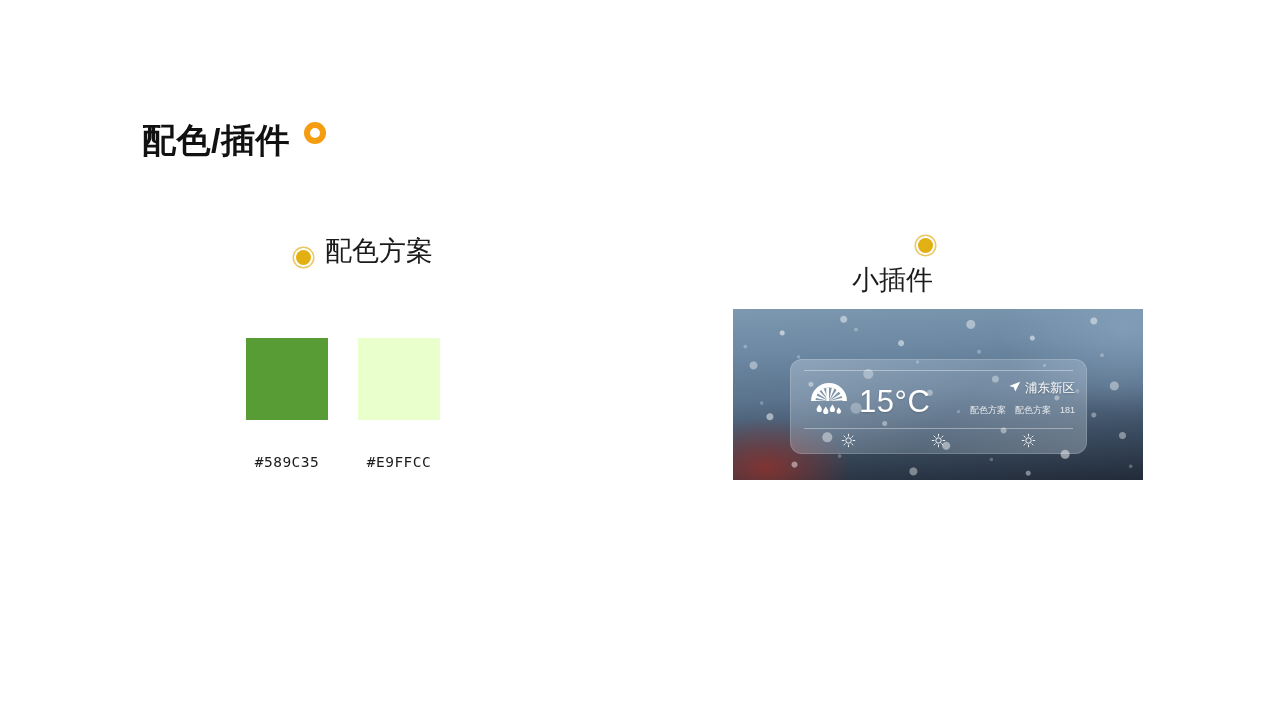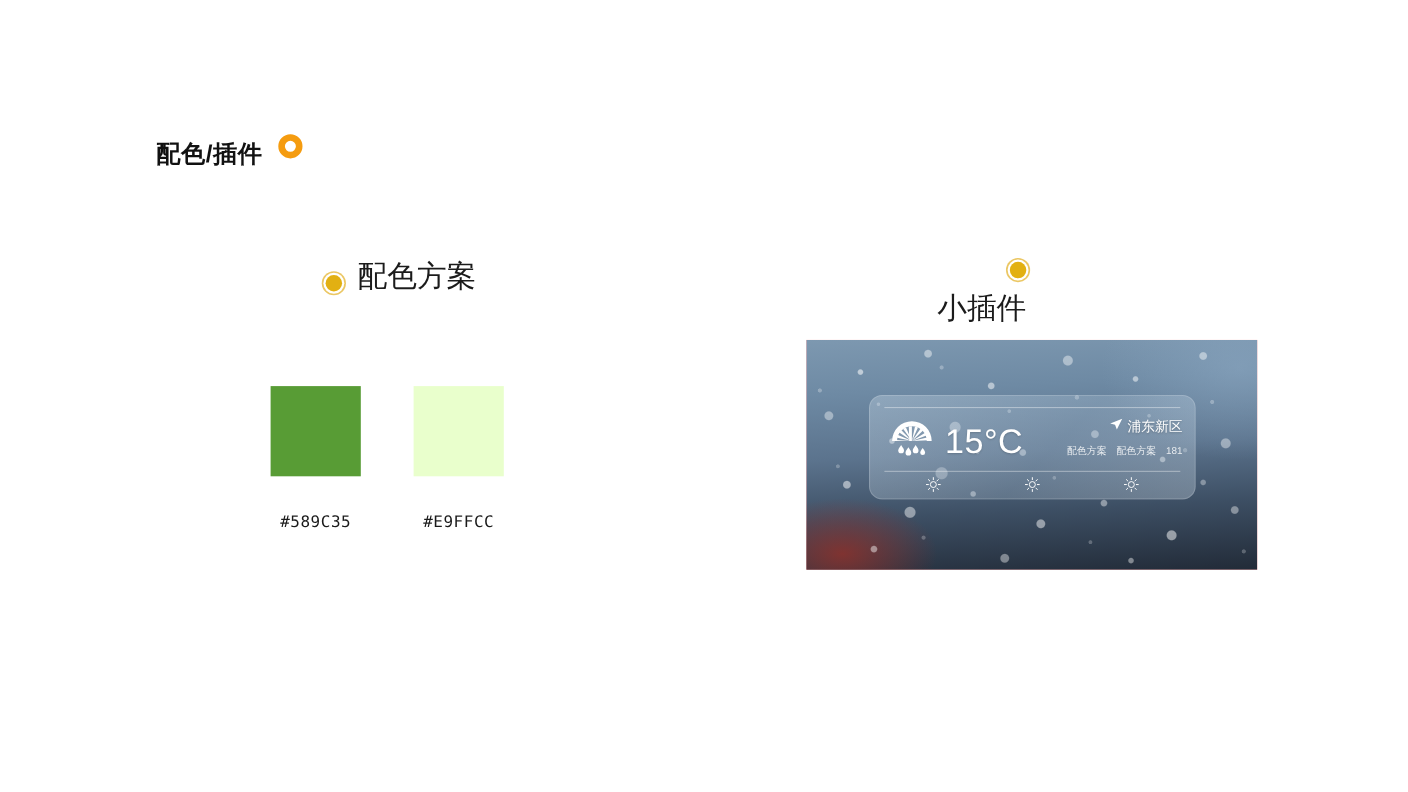--- a/index.html
+++ b/index.html
@@ -18,21 +18,21 @@
   
   .page-title-row {
     position: absolute;
     left: 142px;
     top: 122px;
     display: flex;
     align-items: center;
     gap: 14px;
   }
   .page-title {
-    font-size: 22px;
+    font-size: 34px;
     font-weight: bold;
     color: #111111;
     letter-spacing: 0.5px;
     line-height: 1;
     white-space: nowrap;
   }
   .title-ring {
     width: 22px;
     height: 22px;
     border-radius: 50%;
@@ -63,23 +63,23 @@
     font-size: 27px;
     color: #1b1b1b;
     line-height: 1;
     white-space: nowrap;
   }
 
   
   .palette {
     position: absolute;
     left: 246px;
-    top: 351px;
-    display: flex;
-    gap: 48px;
+    top: 338px;
+    display: flex;
+    gap: 30px;
     align-items: flex-end;
   }
   .swatch-cell {
     width: 82px;
     display: flex;
     flex-direction: column;
     align-items: center;
   }
   .swatch-chip {
     width: 82px;
@@ -93,23 +93,23 @@
     letter-spacing: 0.5px;
     white-space: nowrap;
   }
 
   
   .widget-shot {
     position: absolute;
     left: 733px;
     top: 309px;
     width: 410px;
-    height: 209px;
+    height: 171px;
     overflow: hidden;
-    background: #fca5a5;
+    background: #4c1d95;
   }
   .rain-bg {
     position: absolute;
     inset: 0;
     background:
       radial-gradient(ellipse 120px 70px at 8% 93%, rgba(150,48,40,0.78), rgba(150,48,40,0) 72%),
       radial-gradient(ellipse 180px 120px at 96% 12%, rgba(142,170,196,0.55), rgba(142,170,196,0) 70%),
       linear-gradient(177deg, #7d98b0 0%, #6e8aa4 22%, #5b738d 48%, #3d4f64 72%, #222b38 100%);
   }
   

